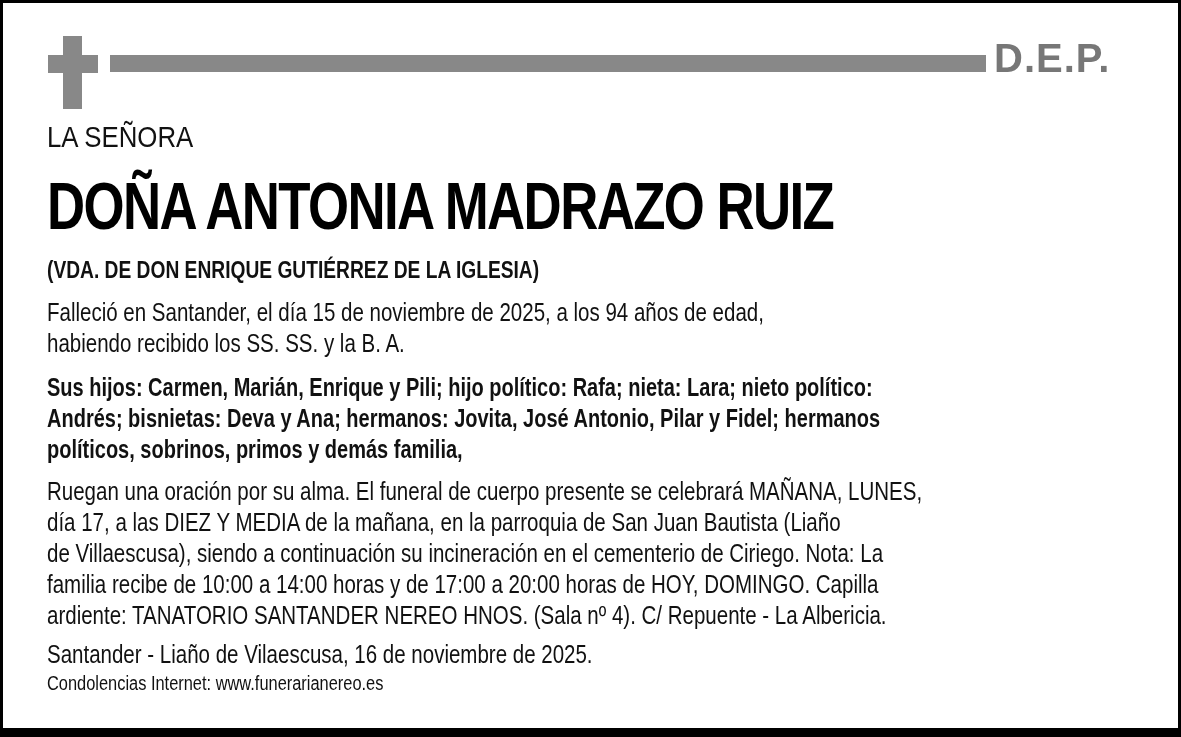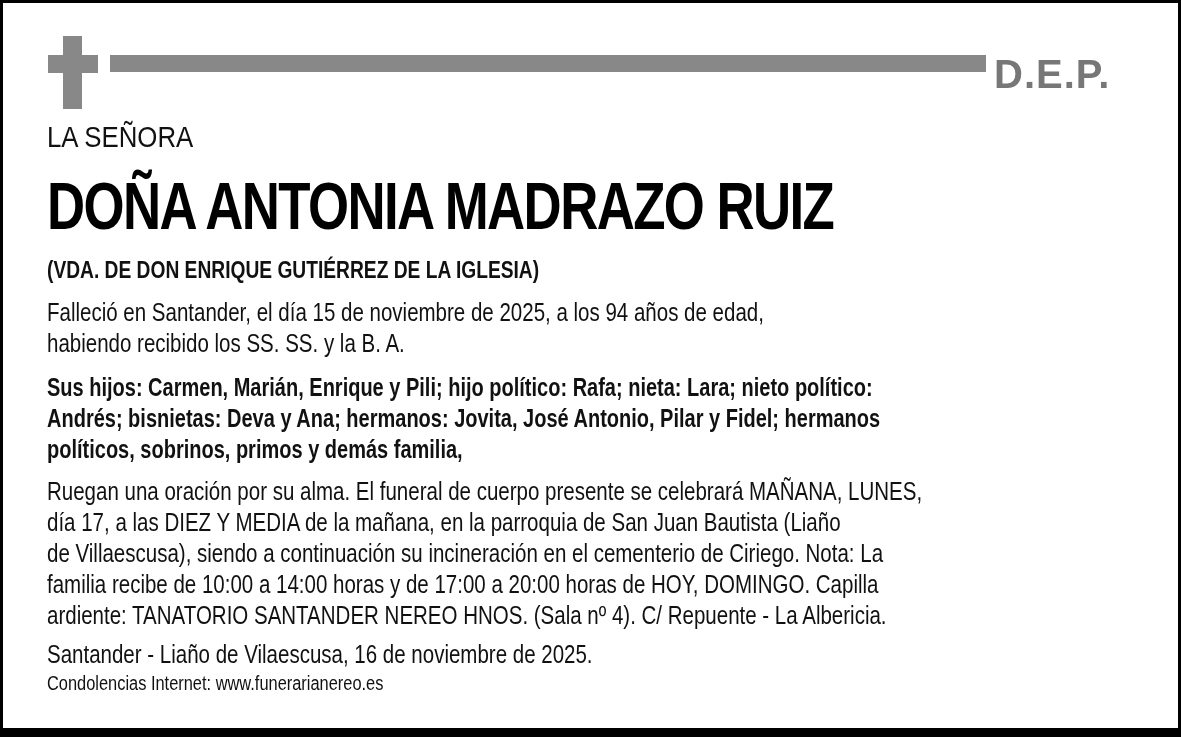--- a/index.html
+++ b/index.html
@@ -12,21 +12,21 @@
   .frame {
     position: absolute; left: 0; top: 0; width: 1181px; height: 737px;
     box-sizing: border-box;
     border-top: 3px solid #000; border-left: 3px solid #000;
     border-right: 3px solid #000; border-bottom: 9px solid #000;
   }
   .cross-v { position: absolute; left: 63px; top: 36px; width: 19px; height: 73px; background: #888; }
   .cross-h { position: absolute; left: 48px; top: 55px; width: 50px; height: 18px; background: #888; }
   .rule { position: absolute; left: 110px; top: 55px; width: 876px; height: 17px; background: #888; }
   .dep {
-    position: absolute; left: 994px; top: 52px;
+    position: absolute; left: 994px; top: 36px;
     font-family: "Liberation Sans", sans-serif; font-weight: bold;
     font-size: 40px; letter-spacing: 1px; color: #777; line-height: 44px;
   }
   .t { position: absolute; left: 47px; white-space: nowrap; }
   .label { top: 120px; font-size: 30px; font-family: "Liberation Sans", sans-serif; transform: scaleX(0.86); transform-origin: left; }
   .name {
     top: 168px; font-size: 66px; font-weight: bold; letter-spacing: -2px;
     font-family: "Liberation Sans", sans-serif; transform: scaleX(0.80); transform-origin: left;
     color: #000;
   }

